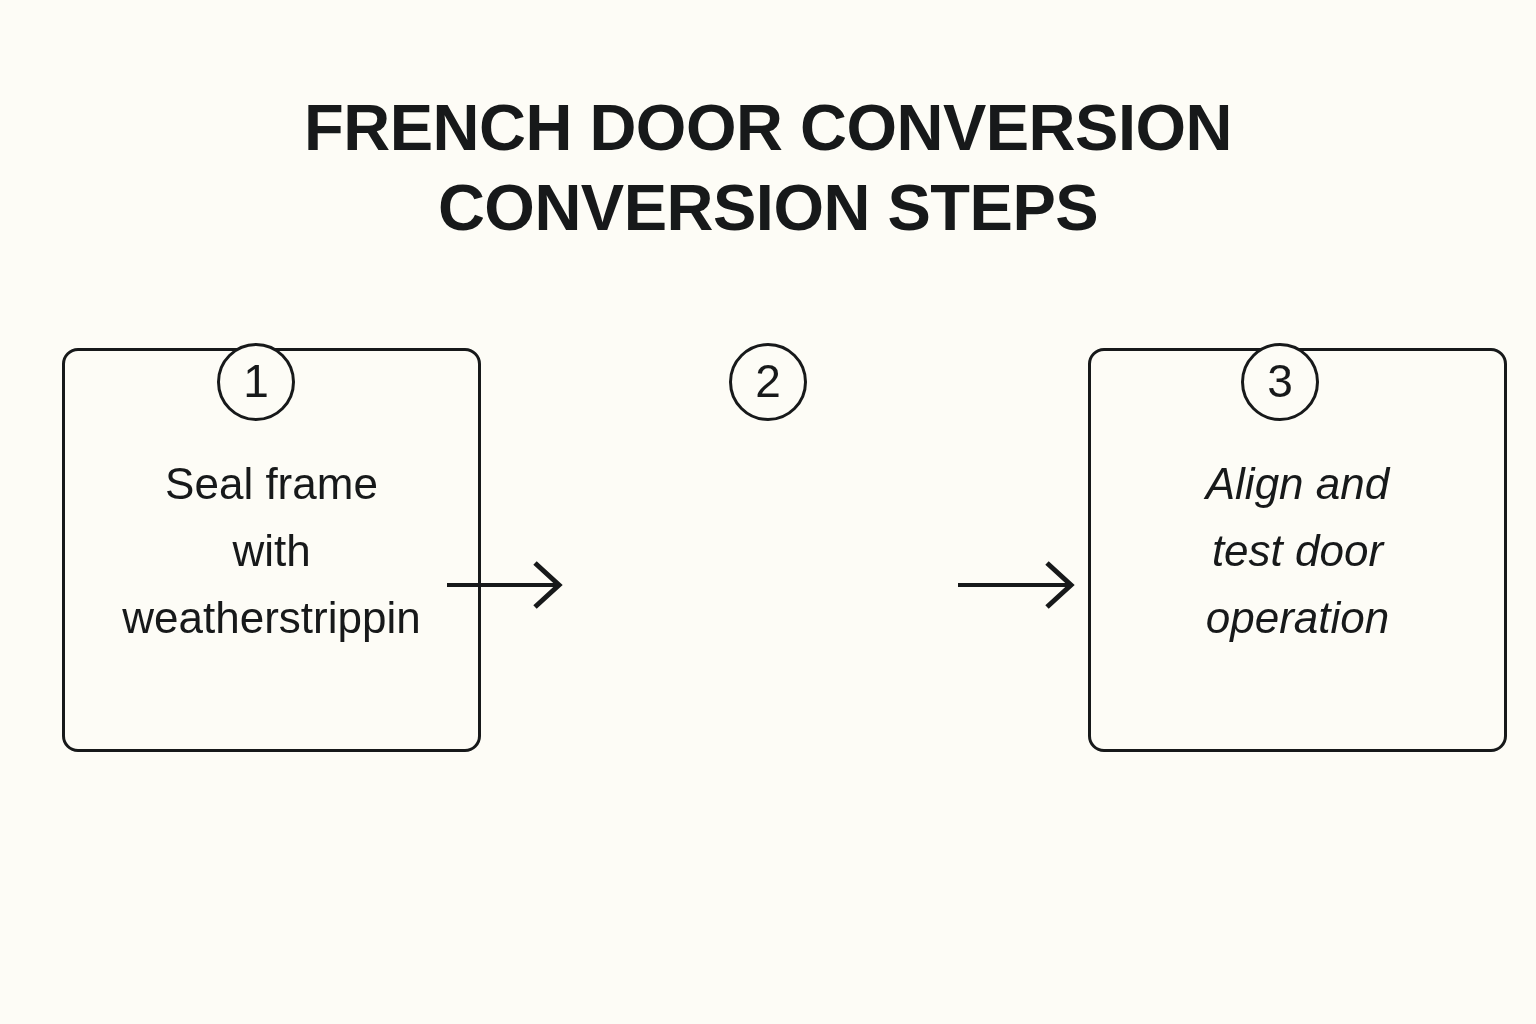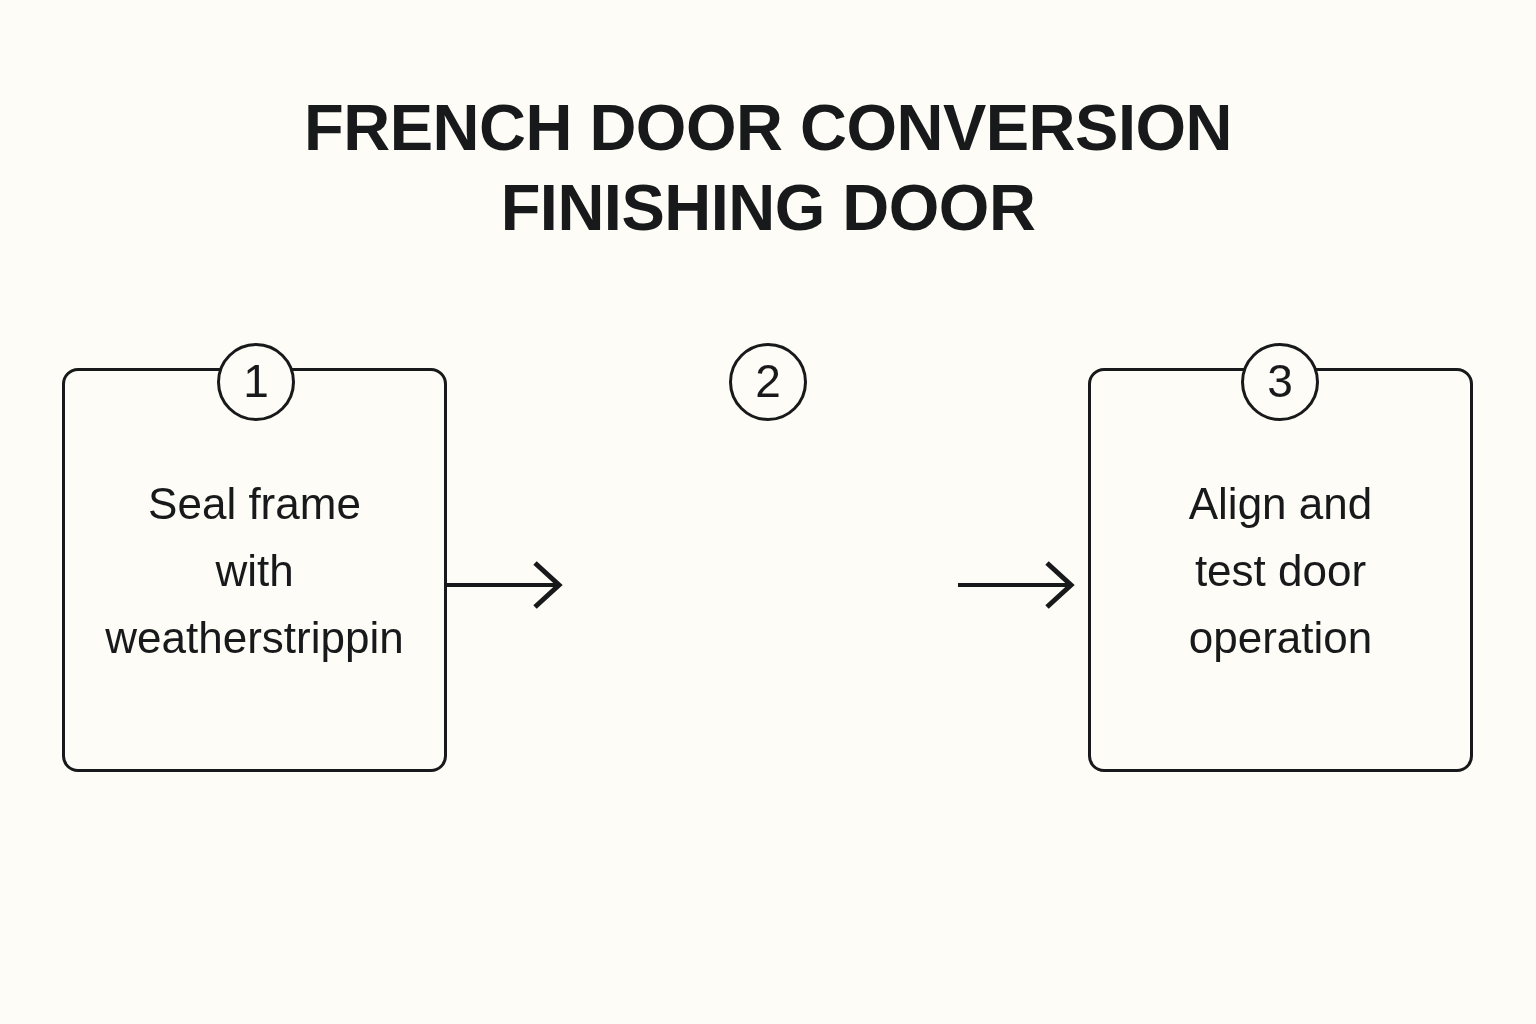--- a/index.html
+++ b/index.html
@@ -43,31 +43,31 @@
   .flow {
     position: absolute;
     left: 0;
     top: 0;
     width: 1536px;
     height: 1024px;
   }
 
   .step-card {
     position: absolute;
-    top: 368px;
-    width: 385px;
+    top: 348px;
+    width: 419px;
     height: 404px;
     box-sizing: border-box;
     border: 3px solid #17191A;
     border-radius: 16px;
     background: transparent;
   }
   .step-card.c1 { left: 62px; }
   .step-card.c2 { left: 576px; }
-  .step-card.c3 { left: 1088px; }
+  .step-card.c3 { left: 1088px; font-style: italic; }
 
   .card-text {
     position: absolute;
     left: 8px;
     right: 8px;
     top: 50%;
     transform: translateY(-50%);
     text-align: center;
     font-size: 44px;
     line-height: 67px;
@@ -111,21 +111,21 @@
   .connector.a2 { left: 958px; width: 130px; }
   .connector svg { display: block; }
 </style>
 </head>
 <body>
 
 <div id="stage">
 
   <div class="title-block">
     <span class="title-line">FRENCH DOOR CONVERSION</span>
-    <span class="title-line">FINISHING DOOR</span>
+    <span class="title-line">CONVERSION STEPS</span>
   </div>
 
   <div class="flow">
 
     <div class="step-card c1">
       <div class="card-text">Seal frame
 with
 weatherstrippin</div>
     </div>
     <div class="step-badge b1">

